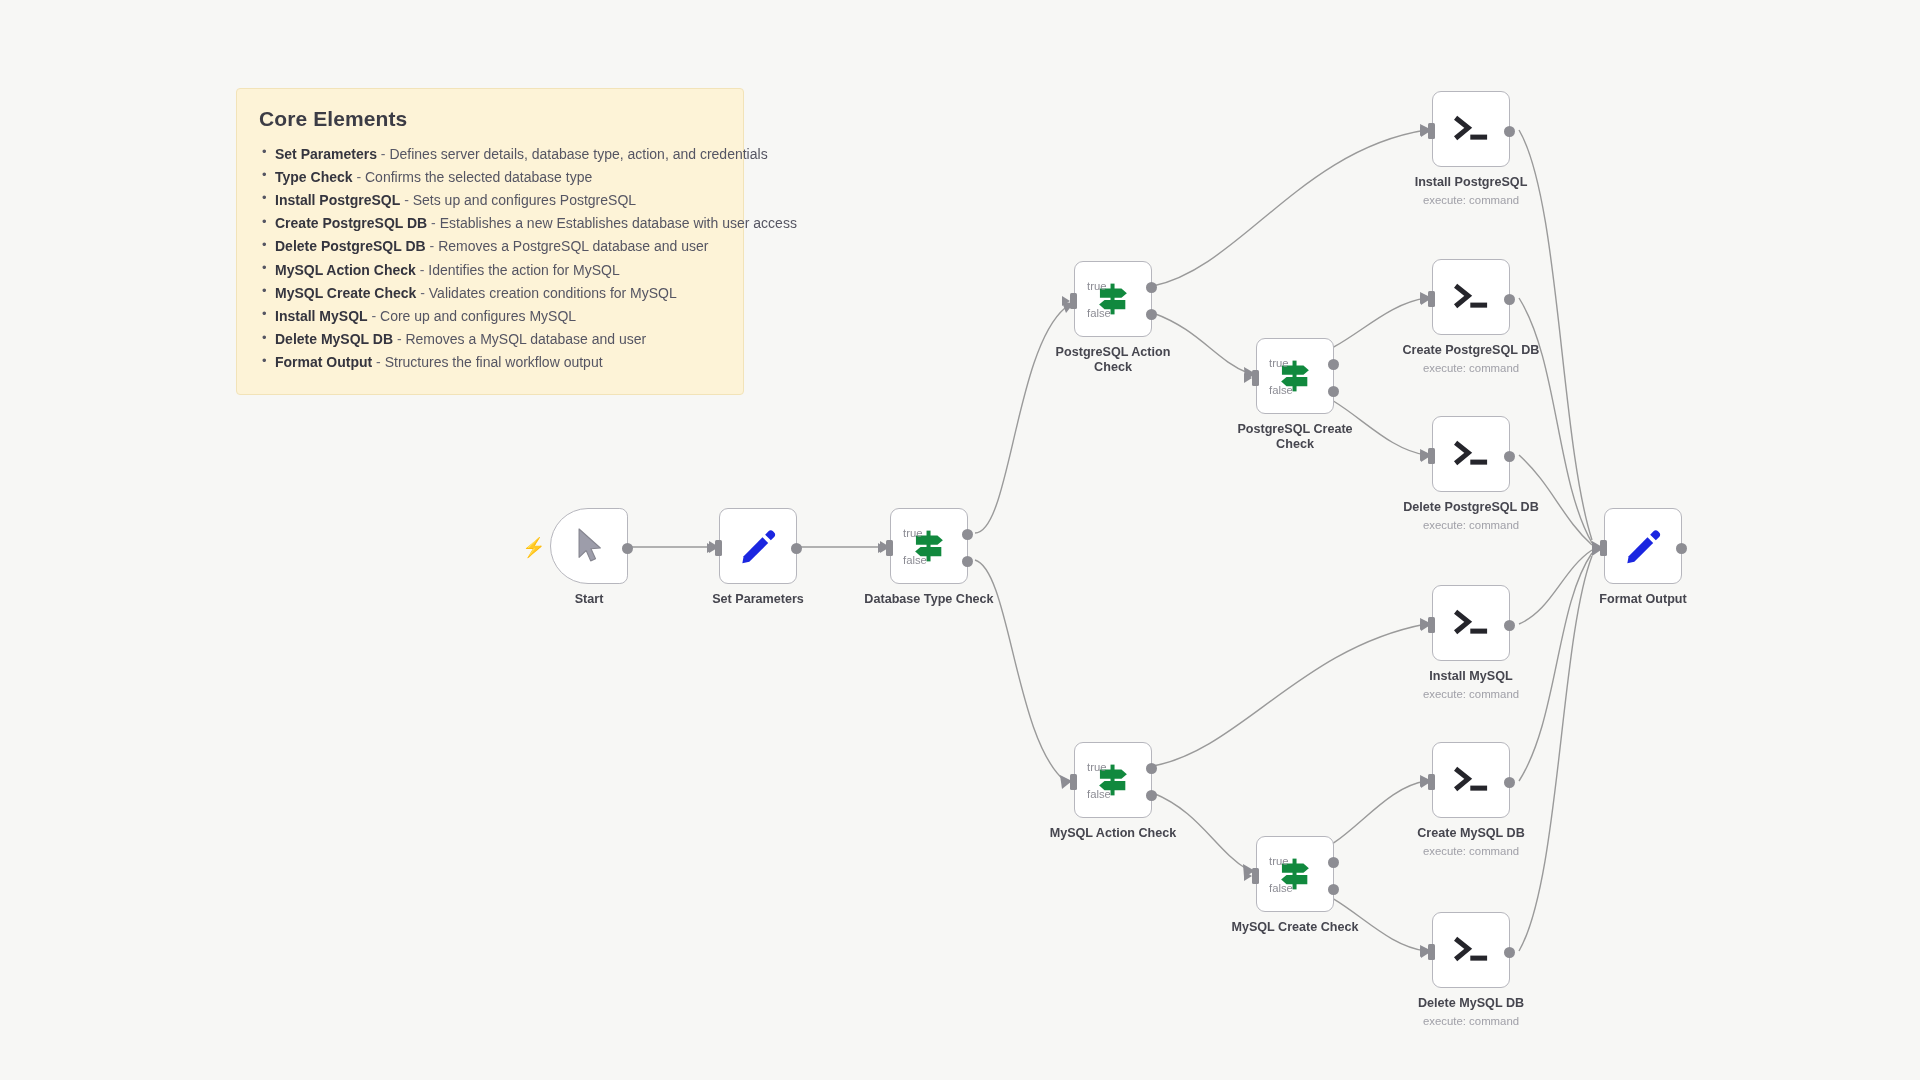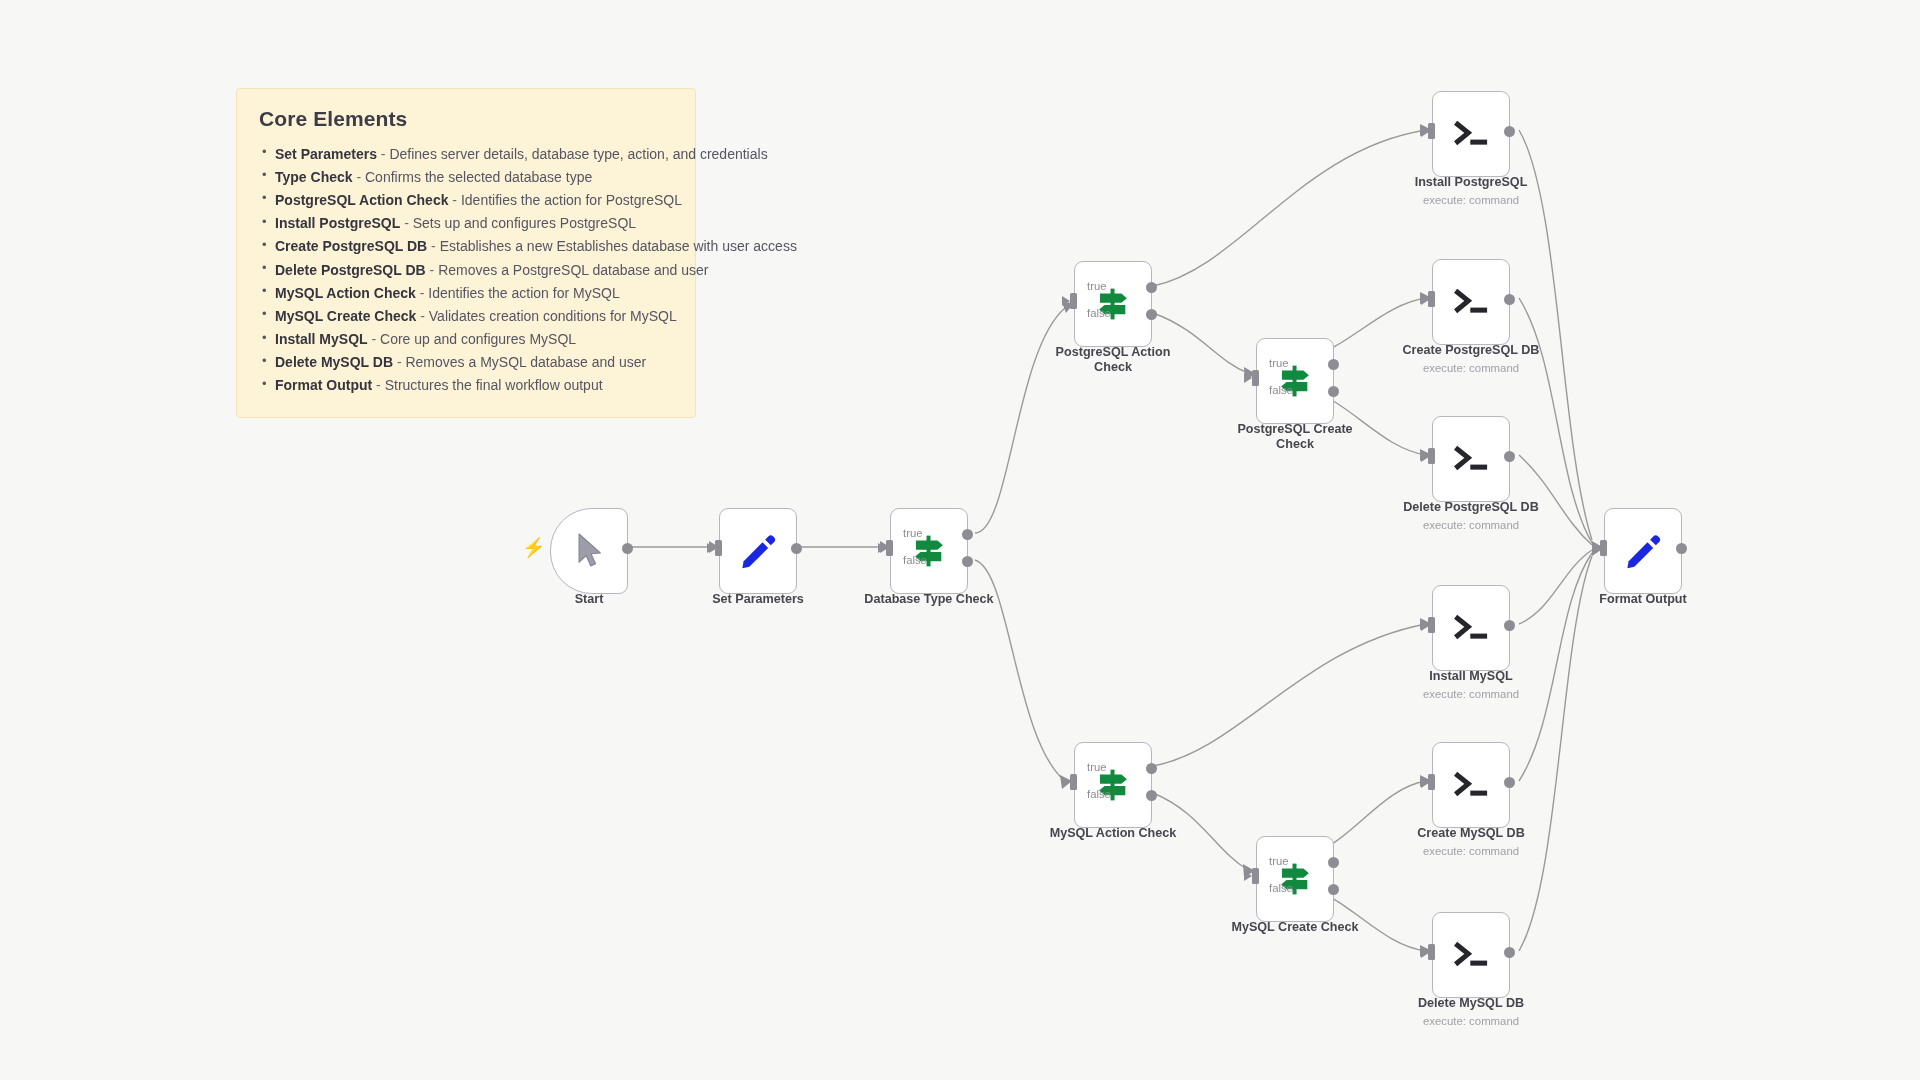--- a/index.html
+++ b/index.html
@@ -35,21 +35,21 @@
   .sticky li b { color: #35353f; font-weight: 700; }
   .sticky li .dash { color: #6a6a78; }
 
   
   svg#edges { position: absolute; inset: 0; width: 1920px; height: 1080px; }
   .edge { fill: none; stroke: #9a9a9a; stroke-width: 1.4px; }
 
   
   .node { position: absolute; }
   .node-box {
-    width: 78px; height: 86px;
+    width: 78px; height: 76px;
     background: #fff;
     border: 1.3px solid #b6b6bd;
     border-radius: 9px;
     display: flex; align-items: center; justify-content: center;
     position: relative;
   }
   .node.trigger .node-box {
     border-top-left-radius: 42px;
     border-bottom-left-radius: 42px;
   }
@@ -95,26 +95,25 @@
   }
 
   
   .icn { display: block; }
 </style>
 </head>
 <body>
 
 <div id="canvas">
 
-  <div class="sticky" style="left:236px; top:88px; width:460px;">
+  <div class="sticky" style="left:236px; top:88px; width:508px;">
     <div class="sticky-title">Core Elements</div>
     <ul>
       <li><b>Set Parameters</b><span class="dash"> - </span><span>Defines server details, database type, action, and credentials</span></li>
       <li><b>Type Check</b><span class="dash"> - </span><span>Confirms the selected database type</span></li>
-      <li><b>PostgreSQL Action Check</b><span class="dash"> - </span><span>Identifies the action for PostgreSQL</span></li>
       <li><b>Install PostgreSQL</b><span class="dash"> - </span><span>Sets up and configures PostgreSQL</span></li>
       <li><b>Create PostgreSQL DB</b><span class="dash"> - </span><span>Establishes a new Establishes database with user access</span></li>
       <li><b>Delete PostgreSQL DB</b><span class="dash"> - </span><span>Removes a PostgreSQL database and user</span></li>
       <li><b>MySQL Action Check</b><span class="dash"> - </span><span>Identifies the action for MySQL</span></li>
       <li><b>MySQL Create Check</b><span class="dash"> - </span><span>Validates creation conditions for MySQL</span></li>
       <li><b>Install MySQL</b><span class="dash"> - </span><span>Core up and configures MySQL</span></li>
       <li><b>Delete MySQL DB</b><span class="dash"> - </span><span>Removes a MySQL database and user</span></li>
       <li><b>Format Output</b><span class="dash"> - </span><span>Structures the final workflow output</span></li>
     </ul>
   </div>

